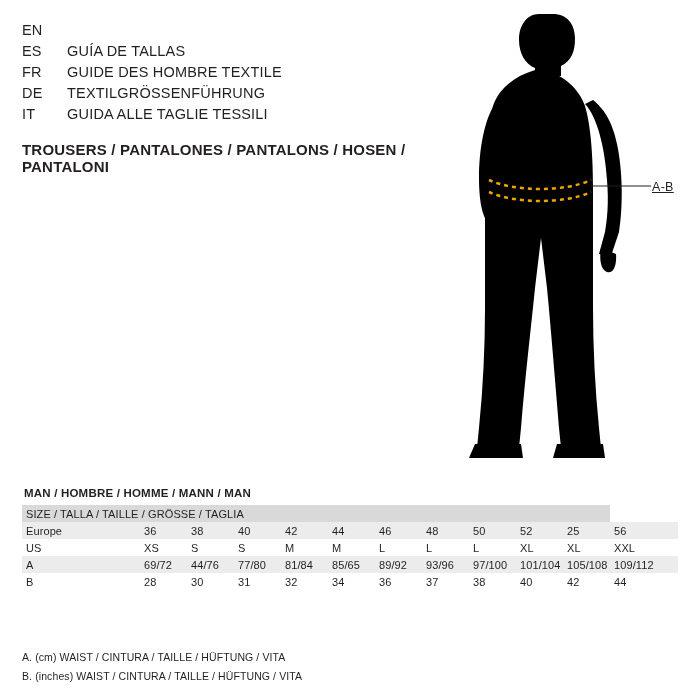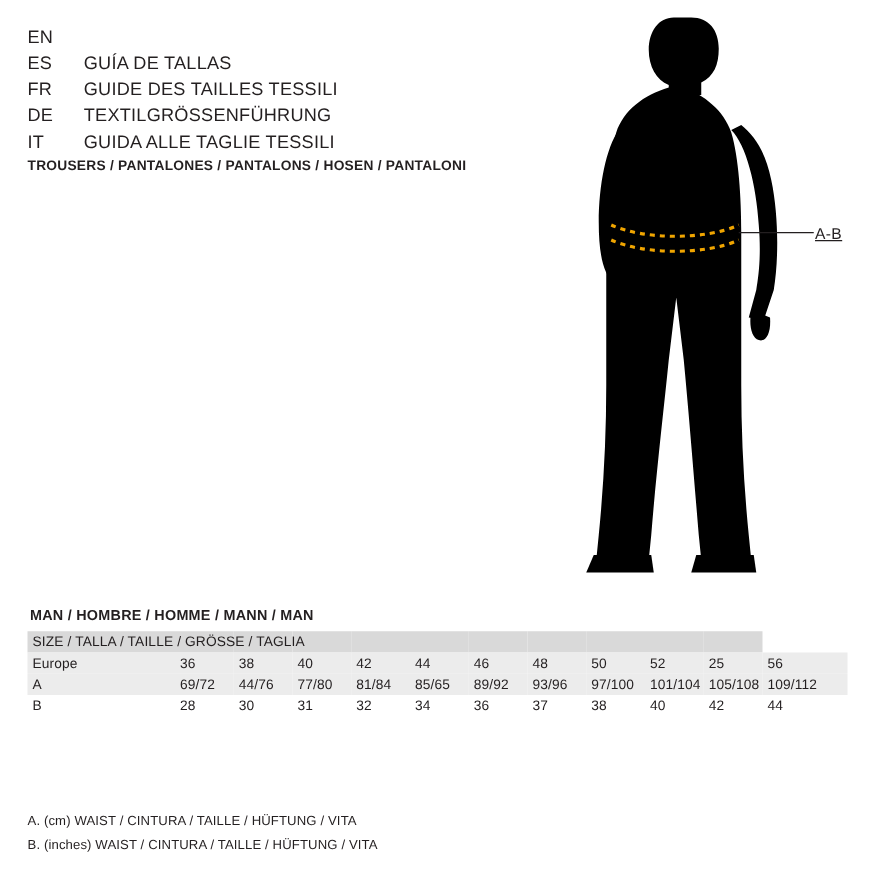--- a/index.html
+++ b/index.html
@@ -37,21 +37,22 @@
     font-size: 14.5px;
     letter-spacing: 0.2px;
     color: #231f20;
   }
   .lang-title {
     font-size: 14.5px;
     letter-spacing: 0.2px;
     color: #231f20;
   }
   .garment-title {
-    font-size: 11px;
+    margin-top: 14px;
+    font-size: 15px;
     font-weight: bold;
     letter-spacing: 0.2px;
     color: #231f20;
   }
 
   
   .figure-wrap {
     position: absolute;
     left: 455px;
     top: 8px;
@@ -132,21 +133,21 @@
       <div class="lang-code">EN</div>
     </div>
 
     <div class="lang-row">
       <div class="lang-code">ES</div>
       <div class="lang-title">GUÍA DE TALLAS</div>
     </div>
 
     <div class="lang-row">
       <div class="lang-code">FR</div>
-      <div class="lang-title">GUIDE DES TAILLES TESSILI</div>
+      <div class="lang-title">GUIDE DES HOMBRE TEXTILE</div>
     </div>
 
     <div class="lang-row">
       <div class="lang-code">DE</div>
       <div class="lang-title">TEXTILGRÖSSENFÜHRUNG</div>
     </div>
 
     <div class="lang-row">
       <div class="lang-code">IT</div>
       <div class="lang-title">GUIDA ALLE TAGLIE TESSILI</div>
@@ -222,20 +223,34 @@
         <td class="val-cell">42</td>
         <td class="val-cell">44</td>
         <td class="val-cell">46</td>
         <td class="val-cell">48</td>
         <td class="val-cell">50</td>
         <td class="val-cell">52</td>
         <td class="val-cell">25</td>
         <td class="val-cell">56</td>
       </tr>
 
+      <tr class="row-plain">
+        <td class="label-cell">US</td>
+        <td class="val-cell">XS</td>
+        <td class="val-cell">S</td>
+        <td class="val-cell">S</td>
+        <td class="val-cell">M</td>
+        <td class="val-cell">M</td>
+        <td class="val-cell">L</td>
+        <td class="val-cell">L</td>
+        <td class="val-cell">L</td>
+        <td class="val-cell">XL</td>
+        <td class="val-cell">XL</td>
+        <td class="val-cell">XXL</td>
+      </tr>
 
       <tr class="row-shaded">
         <td class="label-cell">A</td>
         <td class="val-cell">69/72</td>
         <td class="val-cell">44/76</td>
         <td class="val-cell">77/80</td>
         <td class="val-cell">81/84</td>
         <td class="val-cell">85/65</td>
         <td class="val-cell">89/92</td>
         <td class="val-cell">93/96</td>

